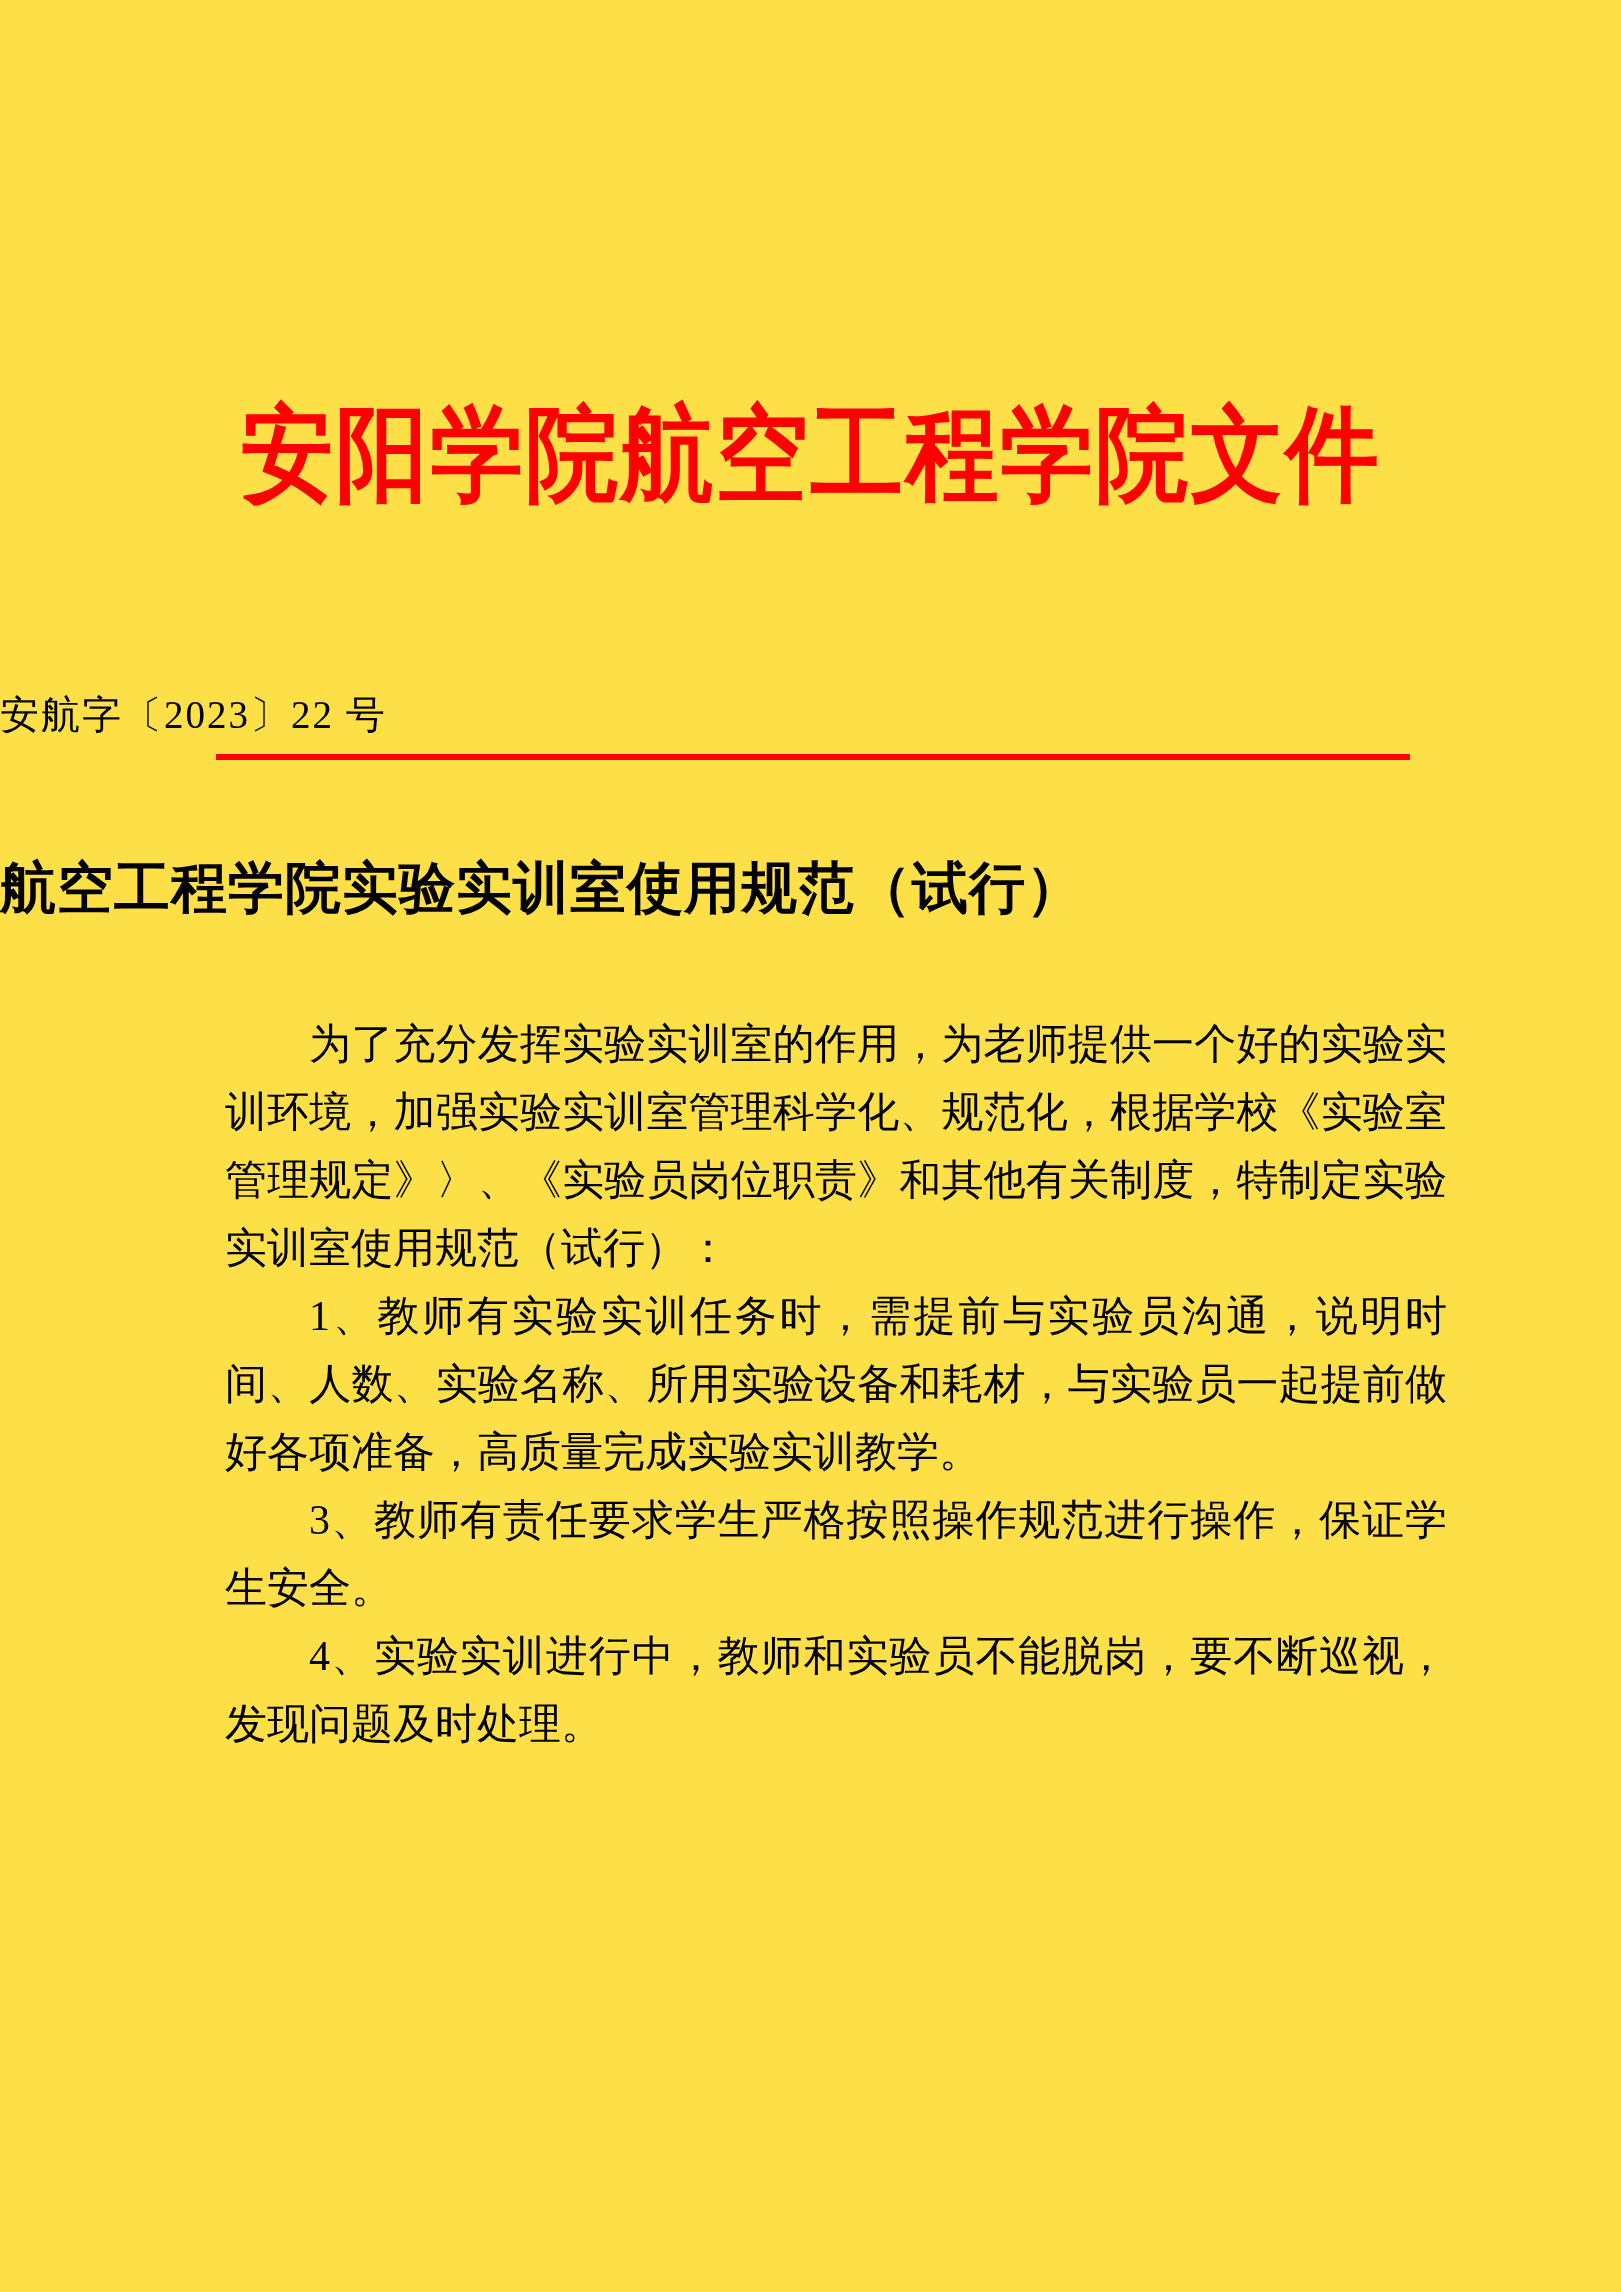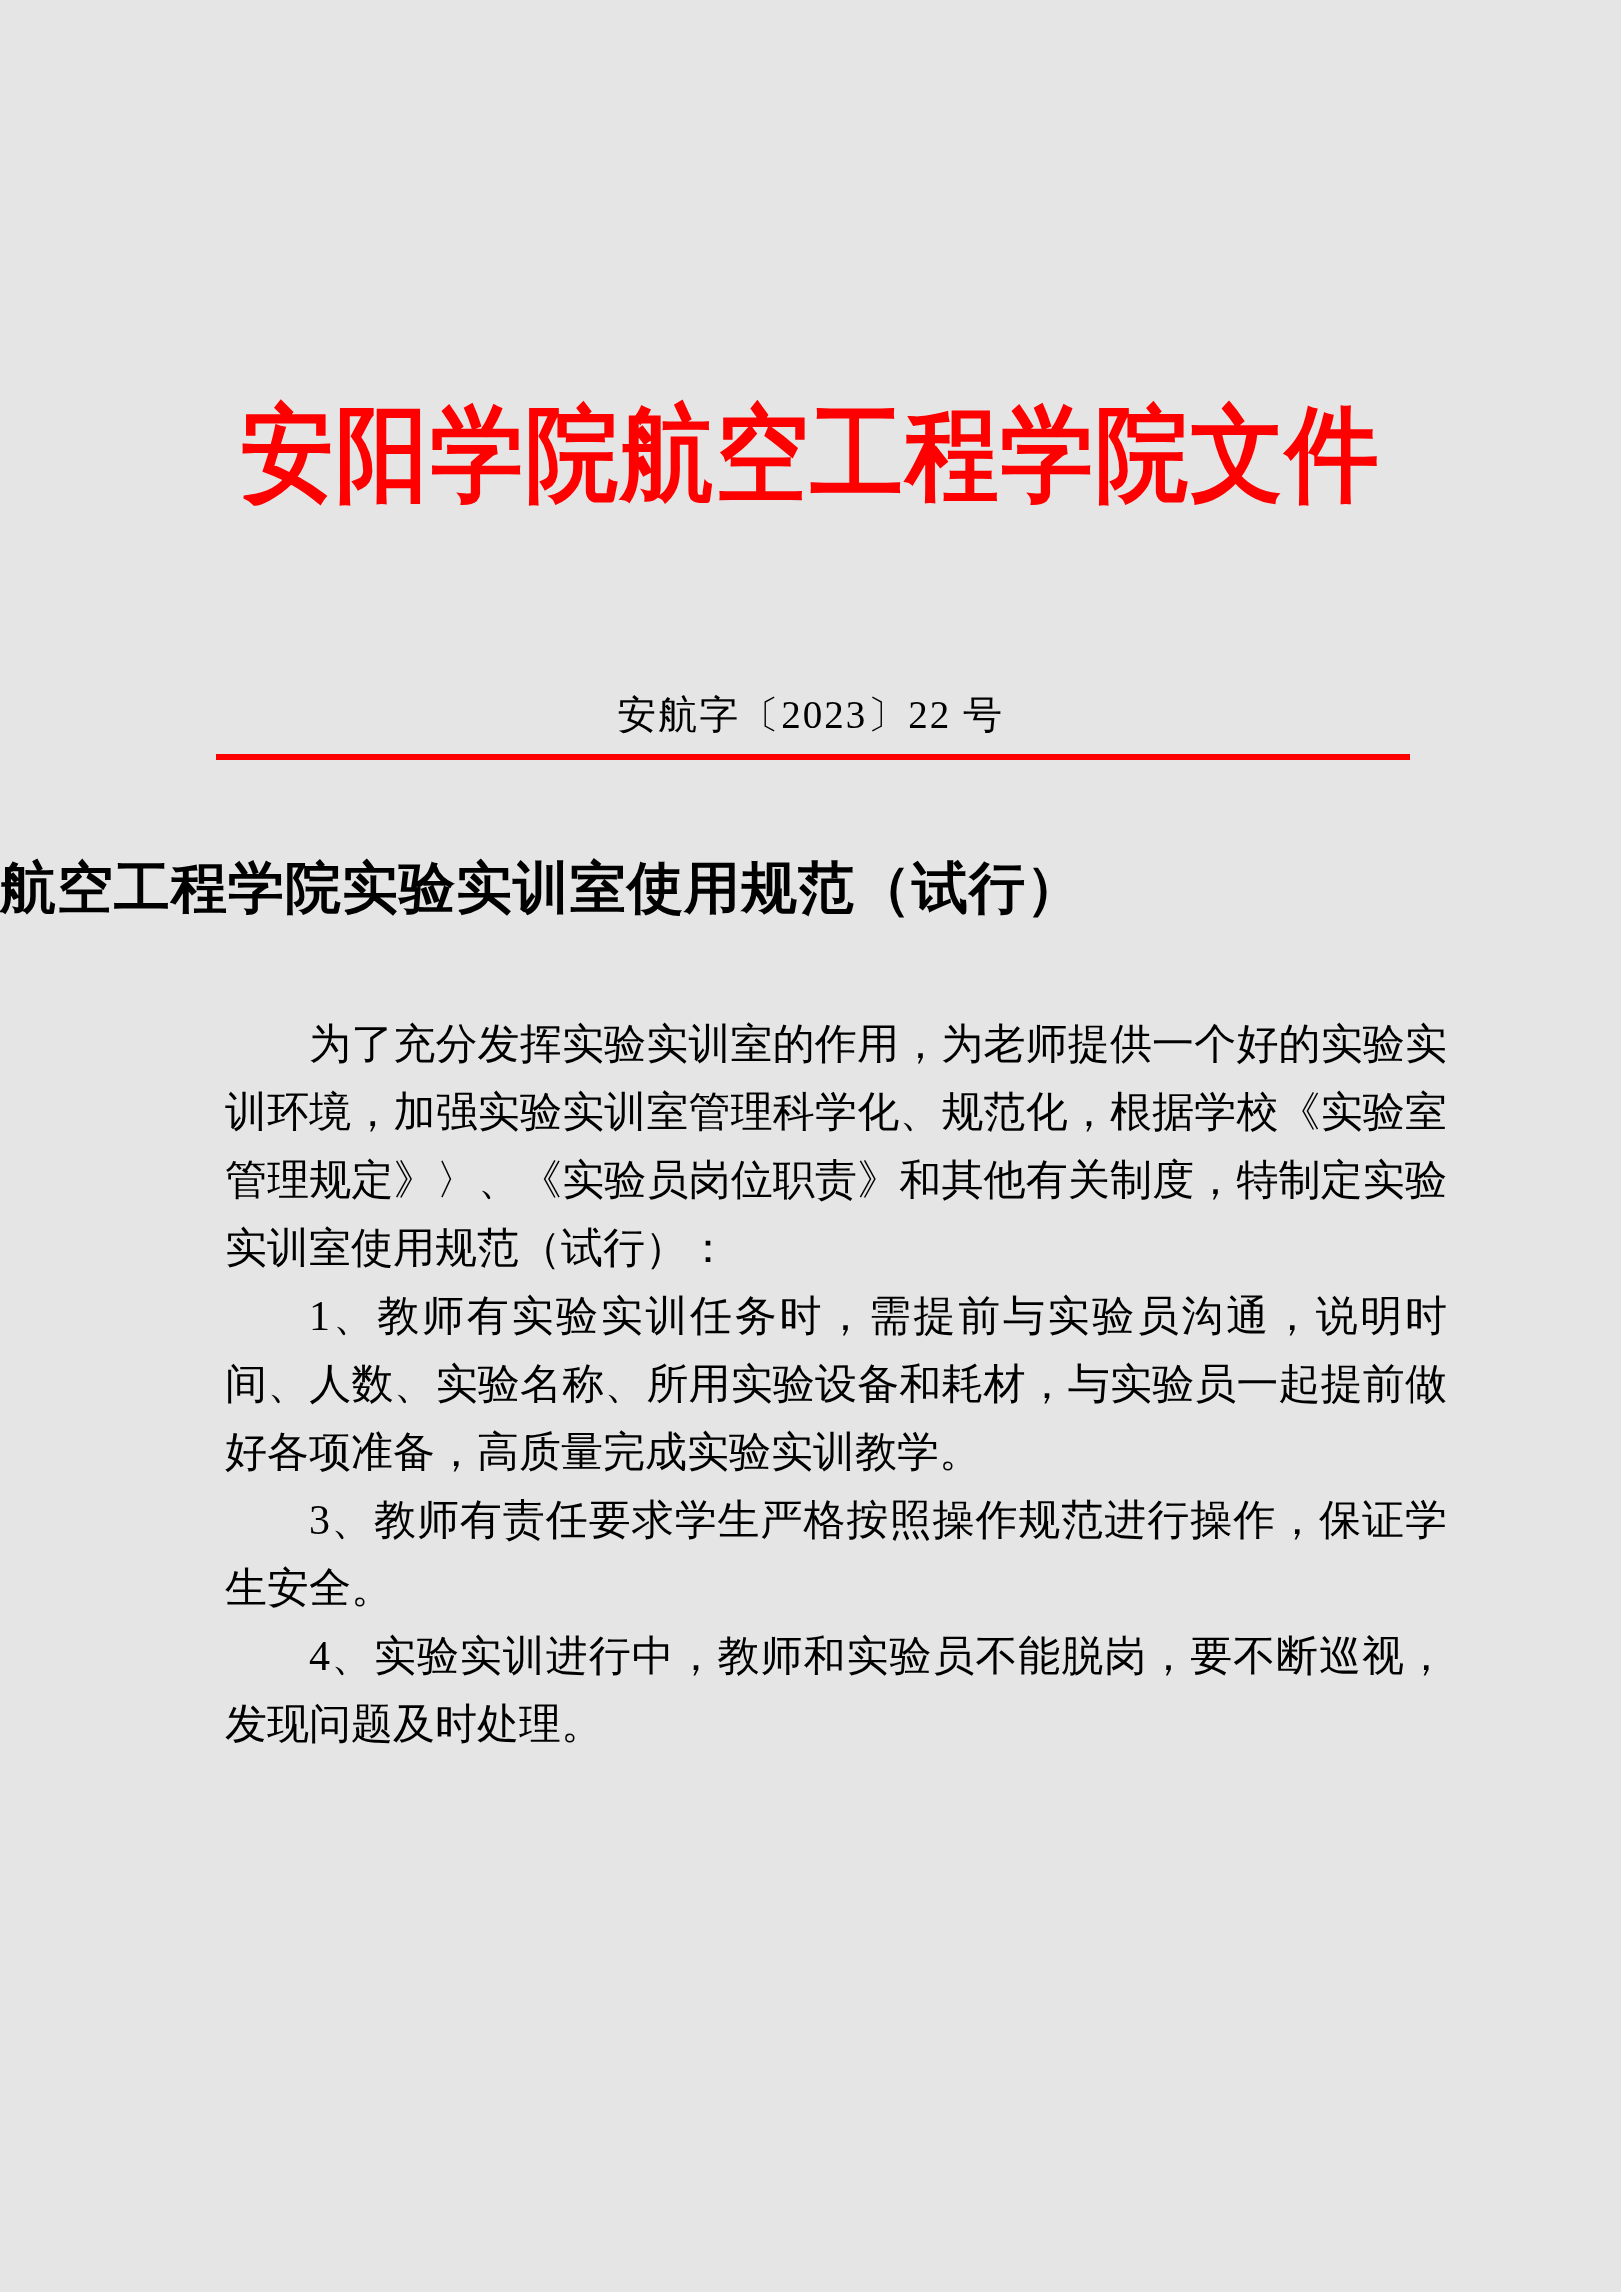--- a/index.html
+++ b/index.html
@@ -5,21 +5,21 @@
   html, body {
     margin: 0;
     padding: 0;
     background: #ffffff;
   }
   .page {
     position: relative;
     width: 1621px;
     height: 2293px;
     margin: 0 auto;
-    background: #e5e5e5;
+    background: #fde047;
     overflow: hidden;
     font-family: "Liberation Serif", "DejaVu Serif", serif;
     color: #000000;
   }
   .header-title {
     position: absolute;
     top: 400px;
     left: 0;
     width: 100%;
     text-align: center;
@@ -29,21 +29,21 @@
     white-space: nowrap;
     transform: scaleY(1.12);
     transform-origin: 50% 0;
     line-height: 1.05;
   }
   .doc-number {
     position: absolute;
     top: 688px;
     left: 0;
     width: 100%;
-    text-align: center;
+    text-align: left;
     font-size: 39px;
     letter-spacing: 2px;
     white-space: nowrap;
   }
   .red-rule {
     position: absolute;
     top: 754px;
     left: 216px;
     width: 1194px;
     height: 5.9px;

